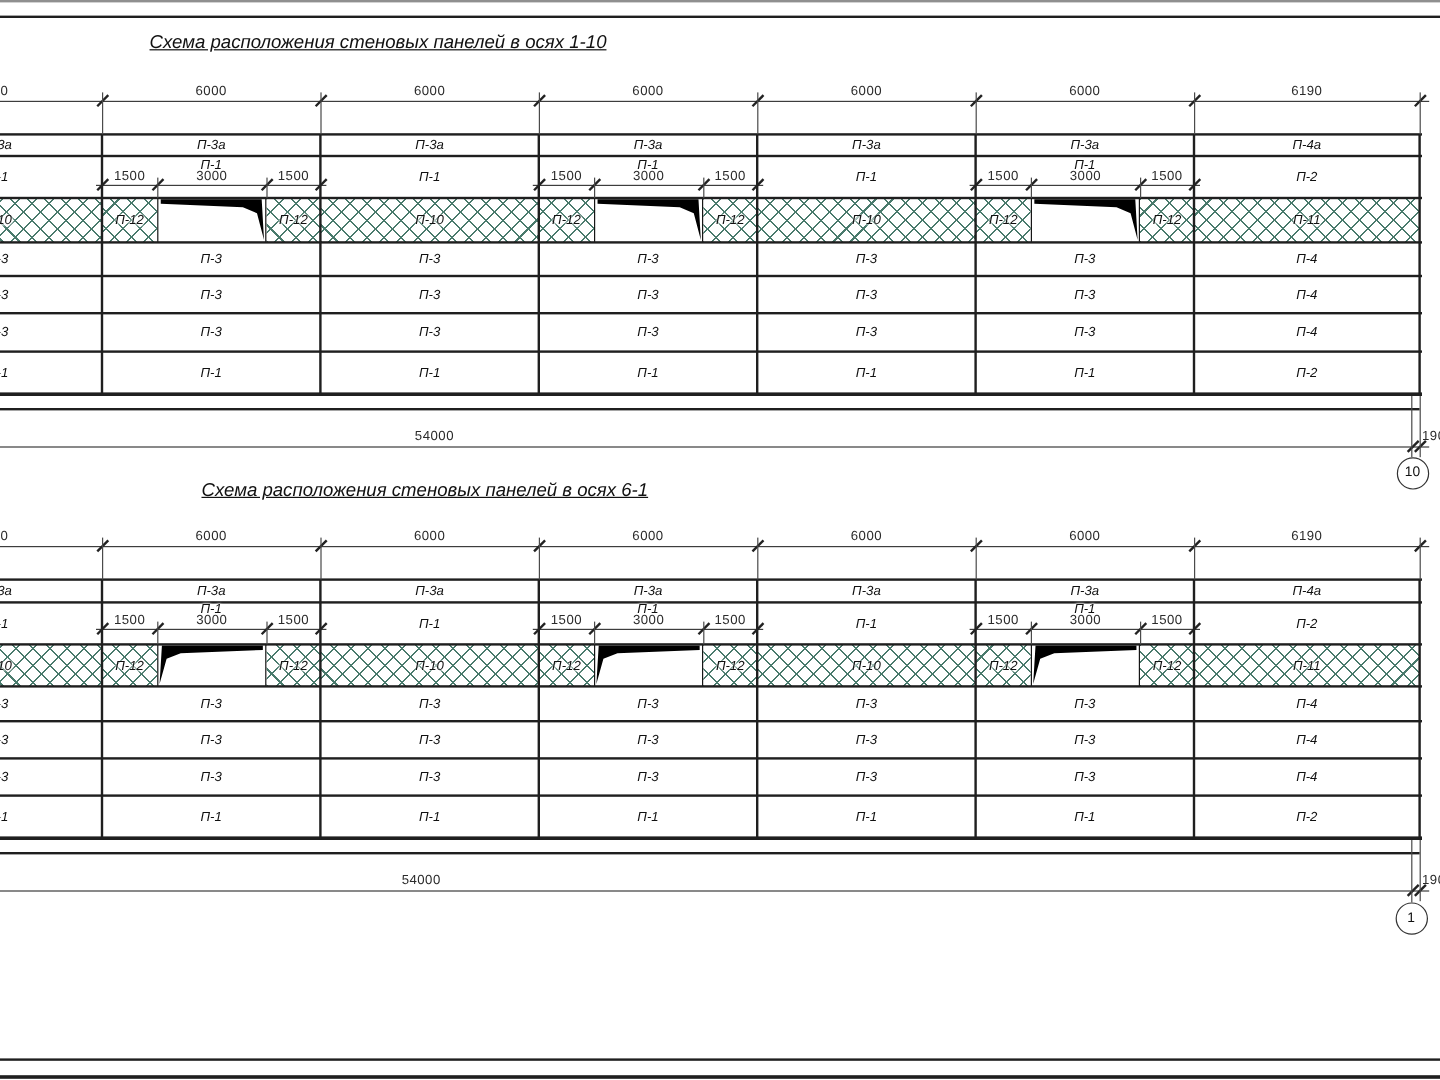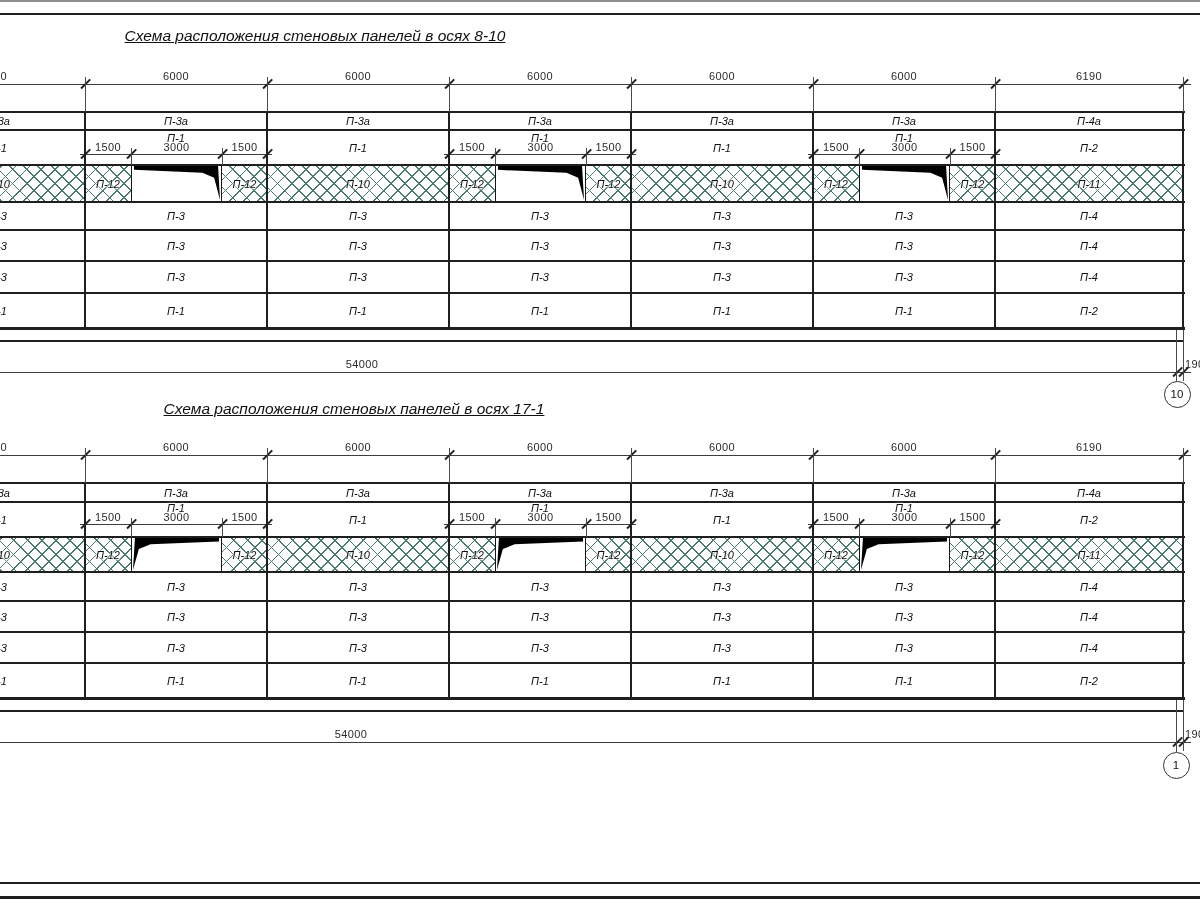--- a/index.html
+++ b/index.html
@@ -177,21 +177,21 @@
     <div class="pl" style="left: 1089px; top: 147.5px;">П-2</div>
     <div class="pl" style="left: 1089px; top: 183.5px;">П-11</div>
     <div class="dml" style="left: 0px; top: 372px; width: 1191px;"></div>
     <div class="dimtxt" style="left: 362px; top: 370px;">54000</div>
     <div class="tick" style="left: 1170.5px; top: 371.2px;"></div>
     <div class="tick" style="left: 1176.5px; top: 371.2px;"></div>
     <div class="dimtxt la" style="left: 1185px; top: 364px;">190</div>
     <div class="ext" style="left: 1176px; top: 330px; height: 50.5px;"></div>
     <div class="ext" style="left: 1182.5px; top: 330px; height: 51px;"></div>
     <div class="bubble" style="left: 1163.5px; top: 380.5px;">10</div>
-    <div class="title" style="left: 315px; top: 27px;">Схема расположения стеновых панелей в осях 8-10</div>
+    <div class="title" style="left: 315px; top: 27px;">Схема расположения стеновых панелей в осях 1-10</div>
     <div class="hatch" style="left: -97px; top: 537px; width: 182px; height: 35px;"></div>
     <div class="hatch" style="left: 85px; top: 537px; width: 46px; height: 35px;"></div>
     <div class="hatch" style="left: 222px; top: 537px; width: 45px; height: 35px;"></div>
     <div class="win" style="left: 131px; top: 537px; width: 91px; height: 35px;">
       <svg width="89" height="34" viewBox="0 0 91 37" preserveAspectRatio="none">
         <polygon points="89,1 3,1 1,36 7,13 19,8 89,5" fill="#000"></polygon>
       </svg>
     </div>
     <div class="hatch" style="left: 267px; top: 537px; width: 182px; height: 35px;"></div>
     <div class="hatch" style="left: 449px; top: 537px; width: 46px; height: 35px;"></div>
@@ -331,18 +331,18 @@
     <div class="pl" style="left: 1089px; top: 519.5px;">П-2</div>
     <div class="pl" style="left: 1089px; top: 554.5px;">П-11</div>
     <div class="dml" style="left: 0px; top: 742px; width: 1191px;"></div>
     <div class="dimtxt" style="left: 351px; top: 740px;">54000</div>
     <div class="tick" style="left: 1170.5px; top: 741.2px;"></div>
     <div class="tick" style="left: 1176.5px; top: 741.2px;"></div>
     <div class="dimtxt la" style="left: 1185px; top: 734px;">190</div>
     <div class="ext" style="left: 1176px; top: 700px; height: 51.5px;"></div>
     <div class="ext" style="left: 1182.5px; top: 700px; height: 51px;"></div>
     <div class="bubble" style="left: 1162.5px; top: 751.5px;">1</div>
-    <div class="title" style="left: 354px; top: 400px;">Схема расположения стеновых панелей в осях 17-1</div>
+    <div class="title" style="left: 354px; top: 400px;">Схема расположения стеновых панелей в осях 6-1</div>
     <div class="line" style="left: 0px; top: 0px; width: 1200px; height: 1.5px; background: rgb(143, 143, 143);"></div>
     <div class="line" style="left: 0px; top: 13px; width: 1200px; height: 2px;"></div>
     <div class="line" style="left: 0px; top: 882px; width: 1200px; height: 2px;"></div>
     <div class="line" style="left: 0px; top: 896px; width: 1200px; height: 3px;"></div>
   </div>
 
 </body></html>

